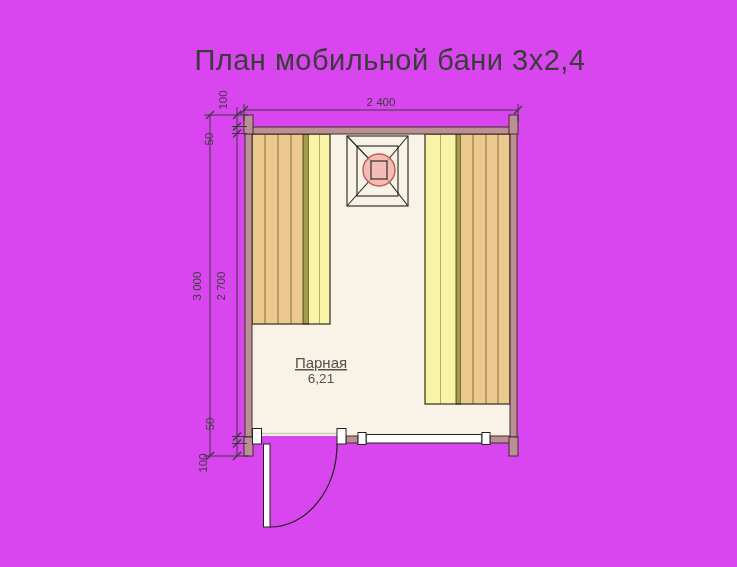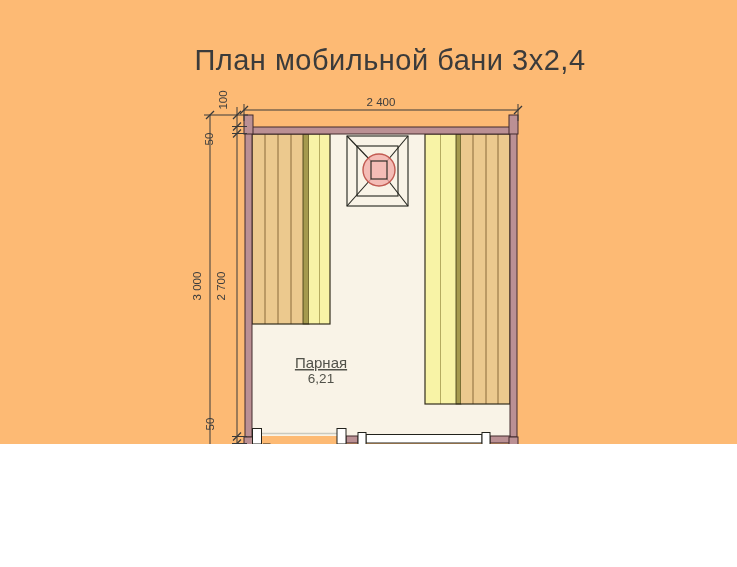--- a/index.html
+++ b/index.html
@@ -4,21 +4,21 @@
 <style>
   :root{
     --wall:#bb9094; --wall-outline:#422a2c;
     --bench-upper:#ecc98e; --bench-upper-line:#8a6a3a;
     --bench-lower:#f8f3a6; --bench-lower-line:#b5ac60;
     --bench-separator:#a59a4e; --bench-outline:#332d1d;
     --floor:#f9f3e7; --stove-circle-fill:#f2aeaa; --stove-circle-stroke:#c25b52;
     --line:#3a3a3a; --text:#3d3d3d; --ink:#22221c; --threshold:#c9c9c0;
   }
   html,body{margin:0;padding:0;background:#ffffff;}
-  .page{position:relative;width:737px;height:444px;background:#fdba74;overflow:hidden;
+  .page{position:relative;width:737px;height:567px;background:#d946ef;overflow:hidden;
         font-family:"Liberation Sans", sans-serif;}
   svg{position:absolute;top:0;left:0;}
   .title-text{font-family:"Liberation Sans", sans-serif;font-weight:300;letter-spacing:.5px;}
   .dim-text{font-family:"Liberation Sans", sans-serif;font-size:11.5px;fill:var(--text);}
   .room-text{font-family:"Liberation Sans", sans-serif;fill:#52524a;}
   line,rect,path,circle{shape-rendering:geometricPrecision;}
 </style>
 </head>
 <body>
 

